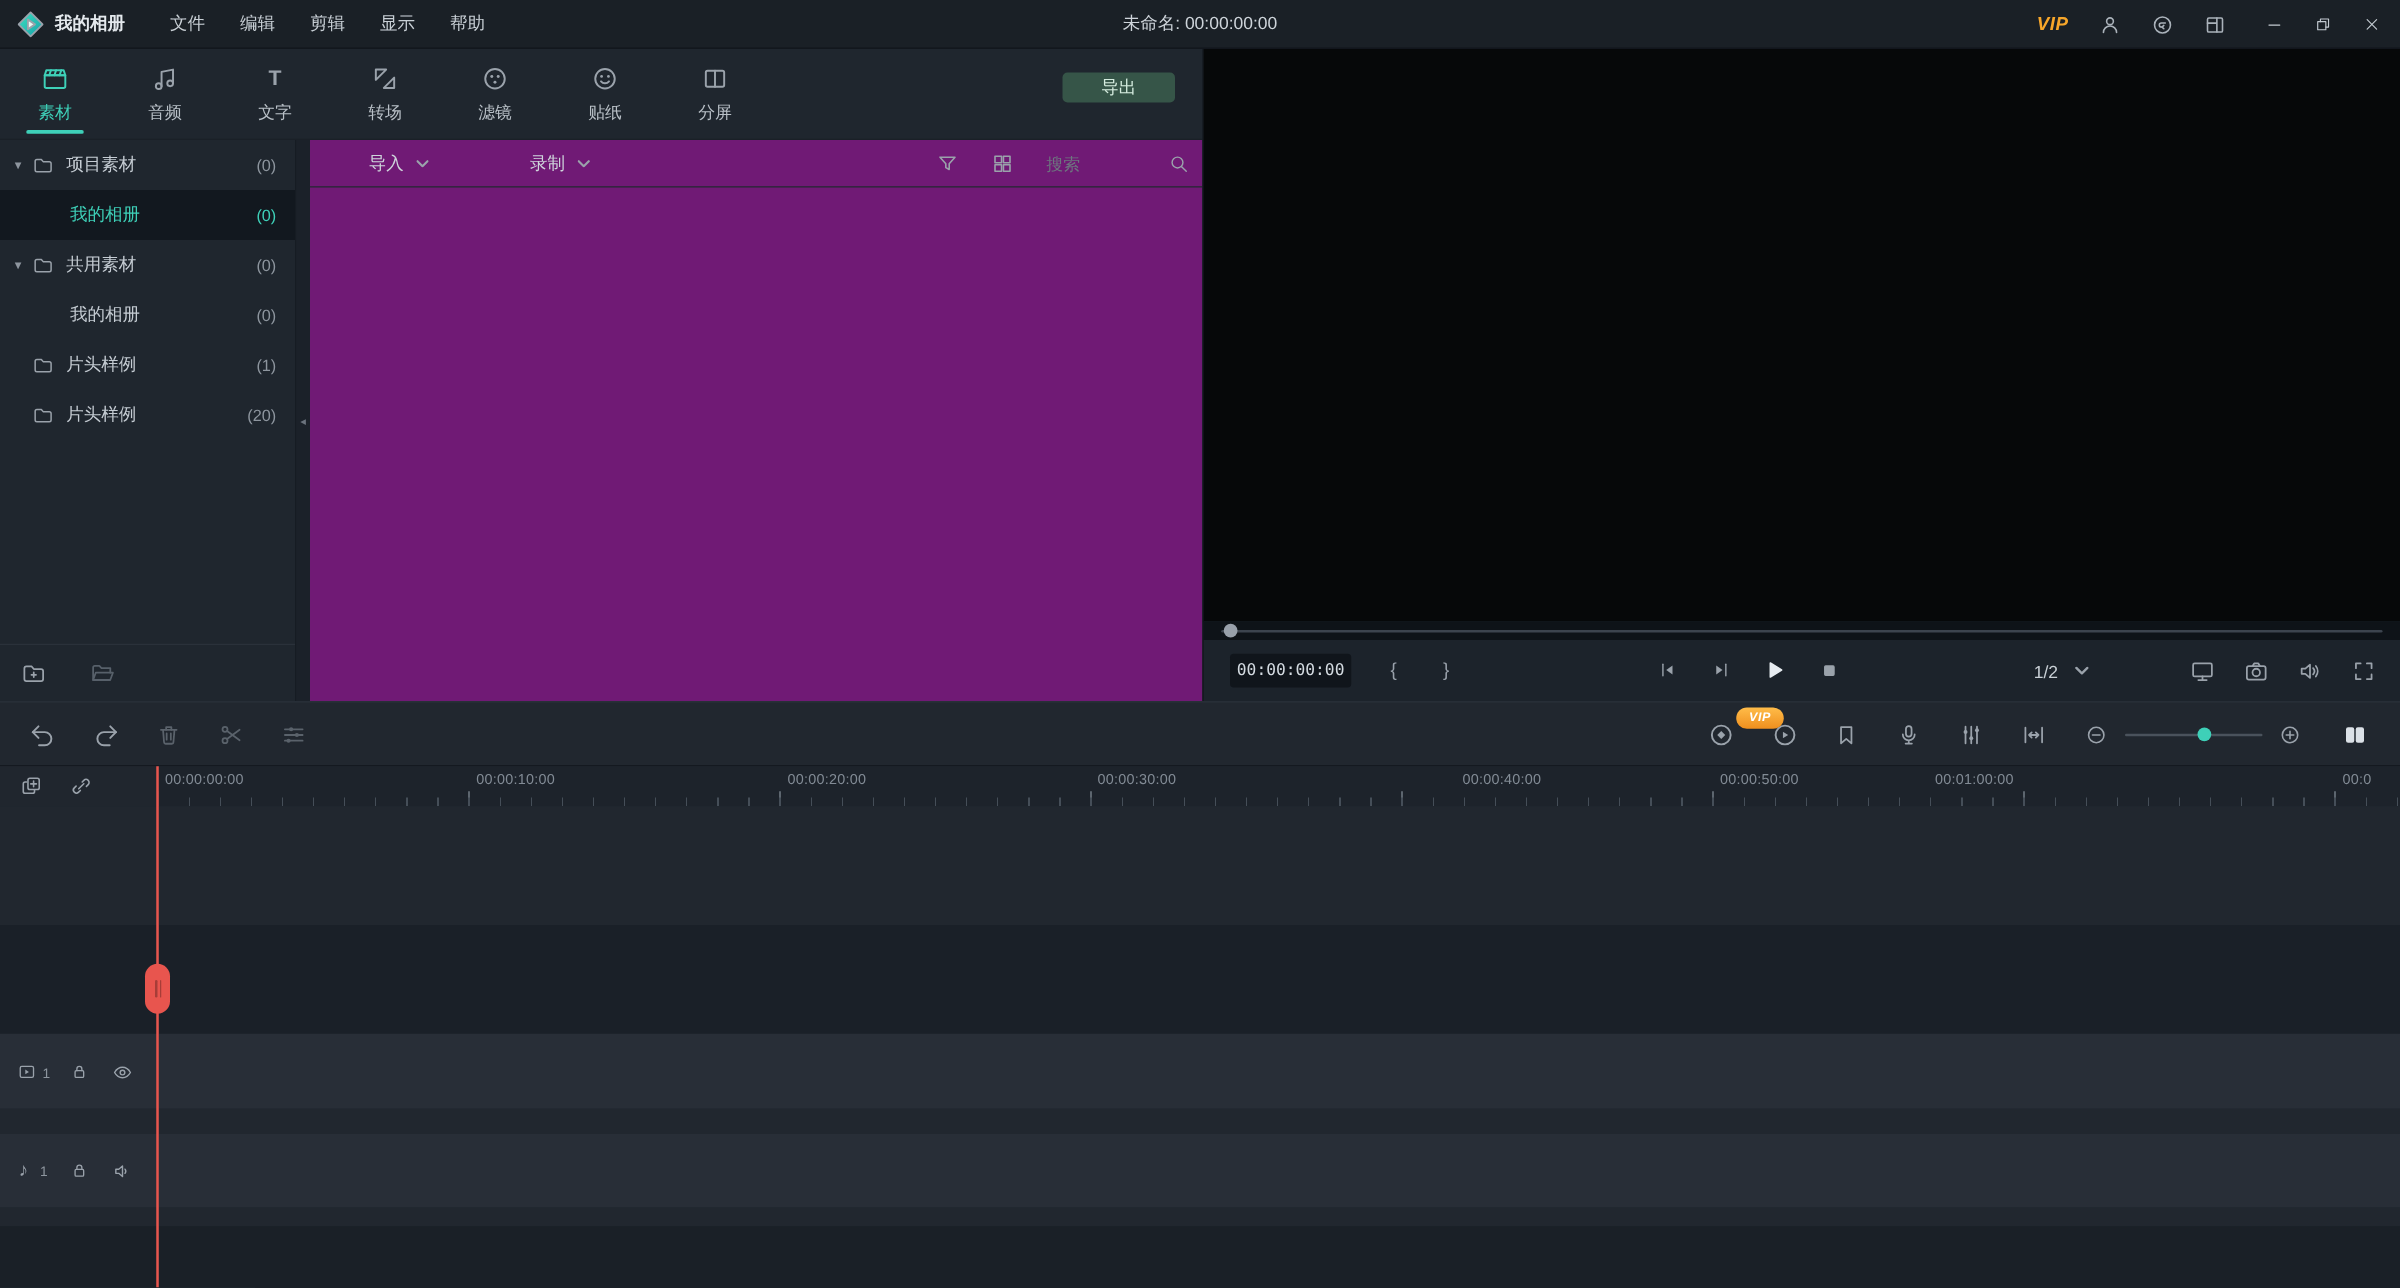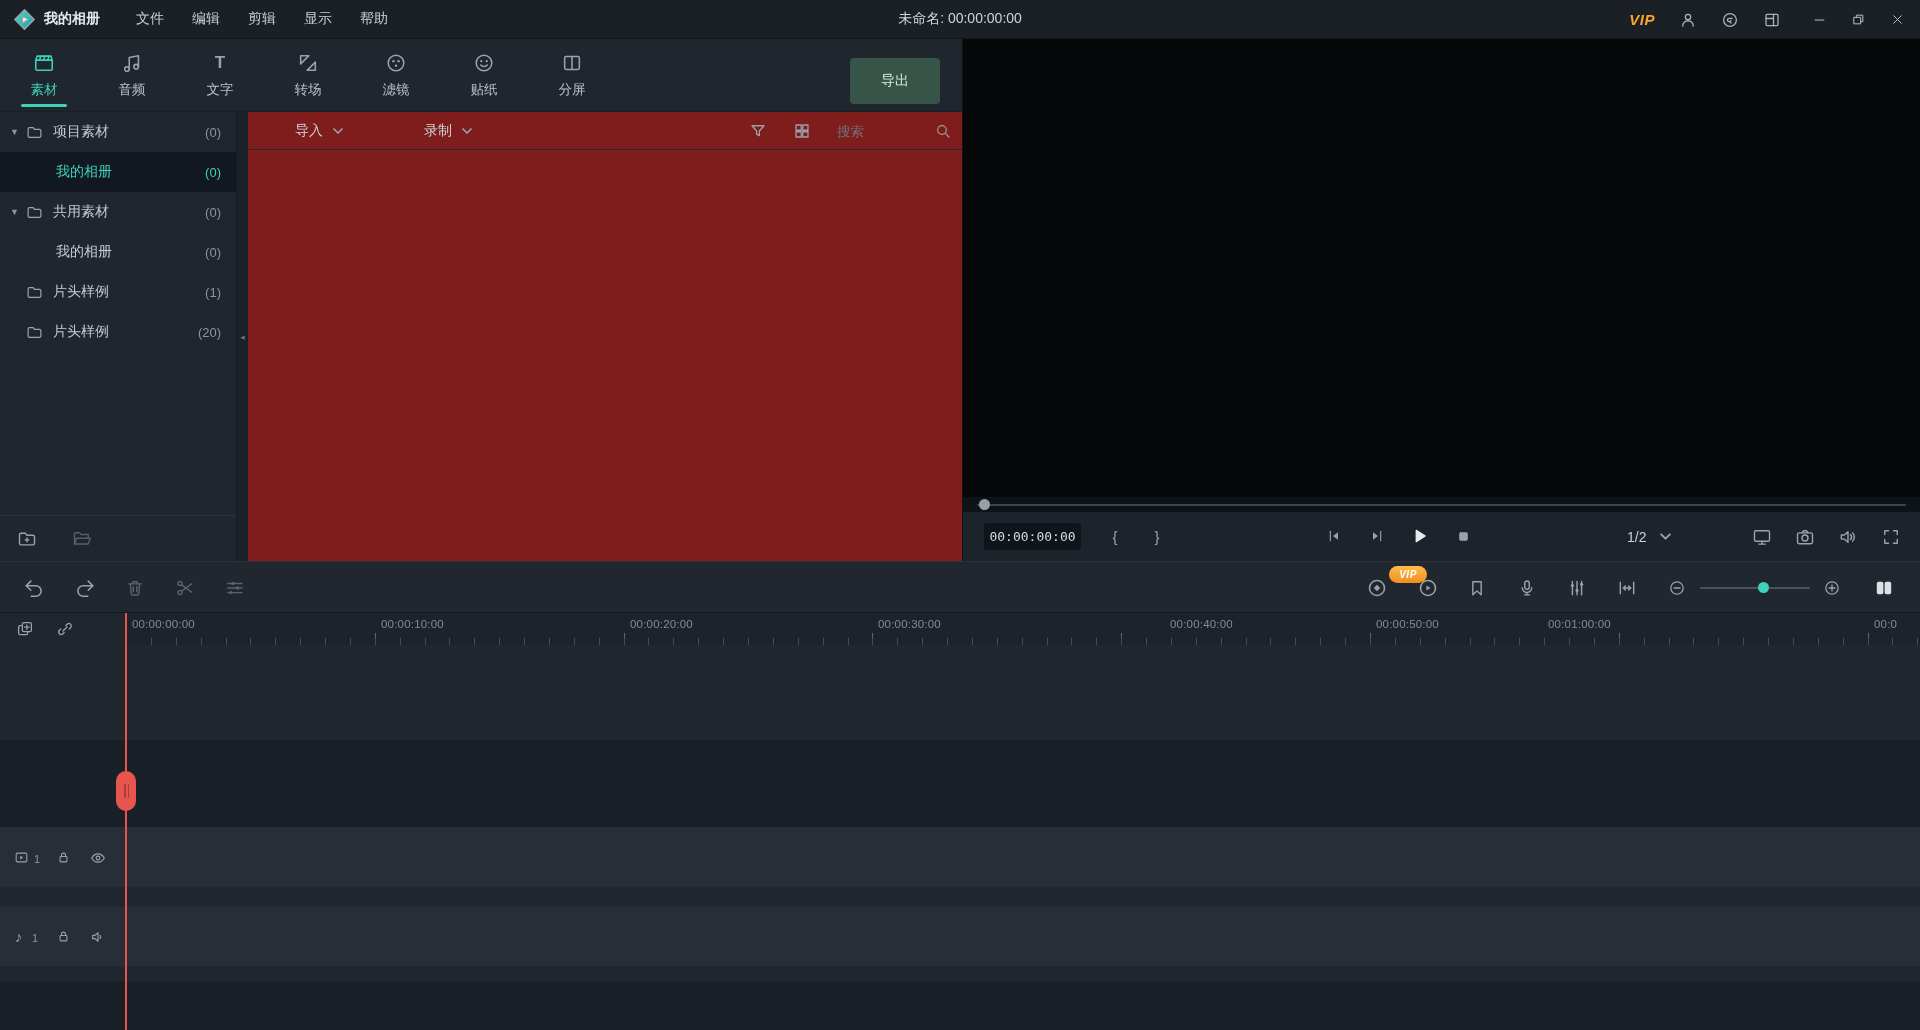--- a/index.html
+++ b/index.html
@@ -22,37 +22,37 @@
   .winctl{display:flex;align-items:center;gap:26px;margin-left:8px;color:#c3cad1;}
 
   
   .tabrow{position:absolute;top:39px;left:0;width:962px;height:73px;background:#1f262e;border-bottom:1px solid #1a2027;}
   .tabs{display:flex;height:100%;}
   .tab{width:88px;height:100%;display:flex;flex-direction:column;align-items:center;justify-content:center;gap:7px;color:#aab2ba;position:relative;}
   .tab .tlabel{font-size:13.5px;color:#b9c0c7;}
   .tab.active{color:#3ed0b8;}
   .tab.active .tlabel{color:#3ed0b8;}
   .tab.active::after{content:"";position:absolute;bottom:4px;left:50%;transform:translateX(-50%);width:46px;height:3px;border-radius:1.5px;background:#3ed0b8;}
-  .export-btn{position:absolute;left:850px;top:58px;width:90px;height:46px;background:#365548;color:#d5ecdf;border-radius:4px;display:flex;align-items:center;justify-content:center;font-size:14px;}
+  .export-btn{position:absolute;left:850px;top:58px;width:90px;height:24px;background:#365548;color:#d5ecdf;border-radius:4px;display:flex;align-items:center;justify-content:center;font-size:14px;}
 
   
   .sidebar{position:absolute;top:112px;left:0;width:237px;height:449px;background:#1f262e;border-right:1px solid #161c23;}
   .srow{height:40px;display:flex;align-items:center;padding:0 15px 0 10px;font-size:14px;}
   .srow .disc{width:16px;font-size:9px;color:#8d959e;flex:0 0 16px;}
   .srow .ficon{color:#9aa2ab;margin-right:10px;flex:0 0 17px;display:flex;}
   .srow .slabel{color:#c5ccd3;text-align:center;}
   .srow .scount{margin-left:auto;color:#8d959e;font-size:13px;}
   .srow.child{padding-left:56px;}
   .srow.selected{background:#12181f;}
   .srow.selected .slabel,.srow.selected .scount{color:#3ed0b8;}
   .side-footer{position:absolute;left:0;right:0;bottom:0;height:46px;border-top:1px solid #2a313a;}
   .collapse-strip{position:absolute;top:112px;left:237px;width:11px;height:449px;background:#1b2129;display:flex;align-items:center;justify-content:center;color:#6b737d;font-size:9px;}
 
   
-  .content{position:absolute;top:112px;left:248px;width:714px;height:449px;background:#7f1d1d;}
+  .content{position:absolute;top:112px;left:248px;width:714px;height:449px;background:#701a75;}
   .ctoolbar{position:absolute;top:0;left:0;right:0;height:38px;border-bottom:1px solid #222831;}
   .drop{position:absolute;top:0;height:38px;display:flex;align-items:center;gap:10px;color:#ced5db;font-size:14px;}
   .searchbox{position:absolute;top:6px;left:585px;width:122px;height:26px;display:flex;align-items:center;gap:8px;padding:0 4px;}
   .searchbox input{flex:1;min-width:0;background:transparent;border:none;outline:none;color:#c5ccd3;font-size:13.5px;font-family:"Liberation Sans",sans-serif;}
   .searchbox input::placeholder{color:#6d757f;}
   .empty{position:absolute;left:0;right:0;top:152px;display:flex;flex-direction:column;align-items:center;gap:28px;}
   .empty .hint{color:#45c0a8;font-size:14px;}
 
   
   .preview{position:absolute;top:39px;left:962px;width:958px;height:522px;background:#1c232b;border-left:1px solid #10151a;}

